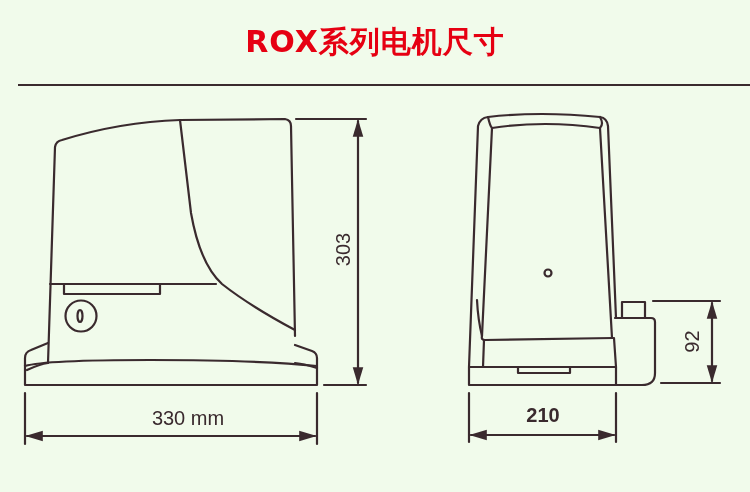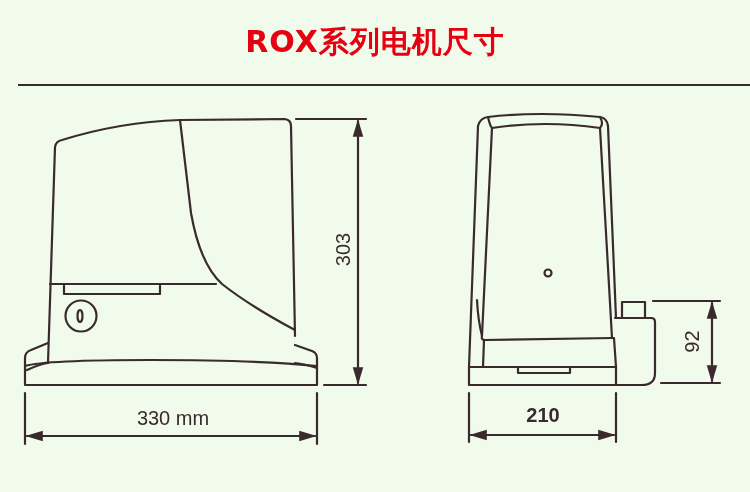--- a/index.html
+++ b/index.html
@@ -105,15 +105,15 @@
   </g>
 
   <g>
     <line x1="469" y1="393" x2="469" y2="442"></line>
     <line x1="616" y1="393" x2="616" y2="442"></line>
     <line x1="471" y1="435" x2="614" y2="435" marker-start="url(#arr)" marker-end="url(#arr)"></line>
   </g>
 </svg>
 
 <div class="dim-label vert" style="left:318px; top:238px; width:50px; text-align:center;">303</div>
-<div class="dim-label" style="left:128px; top:407px; width:90px; text-align:center;">330 mm</div>
+<div class="dim-label" style="left:143px; top:407px; width:90px; text-align:center;">330 mm</div>
 <div class="dim-label" style="left:518px; top:404px; width:50px; text-align:center;font-weight:bold;">210</div>
 <div class="dim-label vert" style="left:672px; top:330px; width:40px; text-align:center;">92</div>
 
 </body></html>

